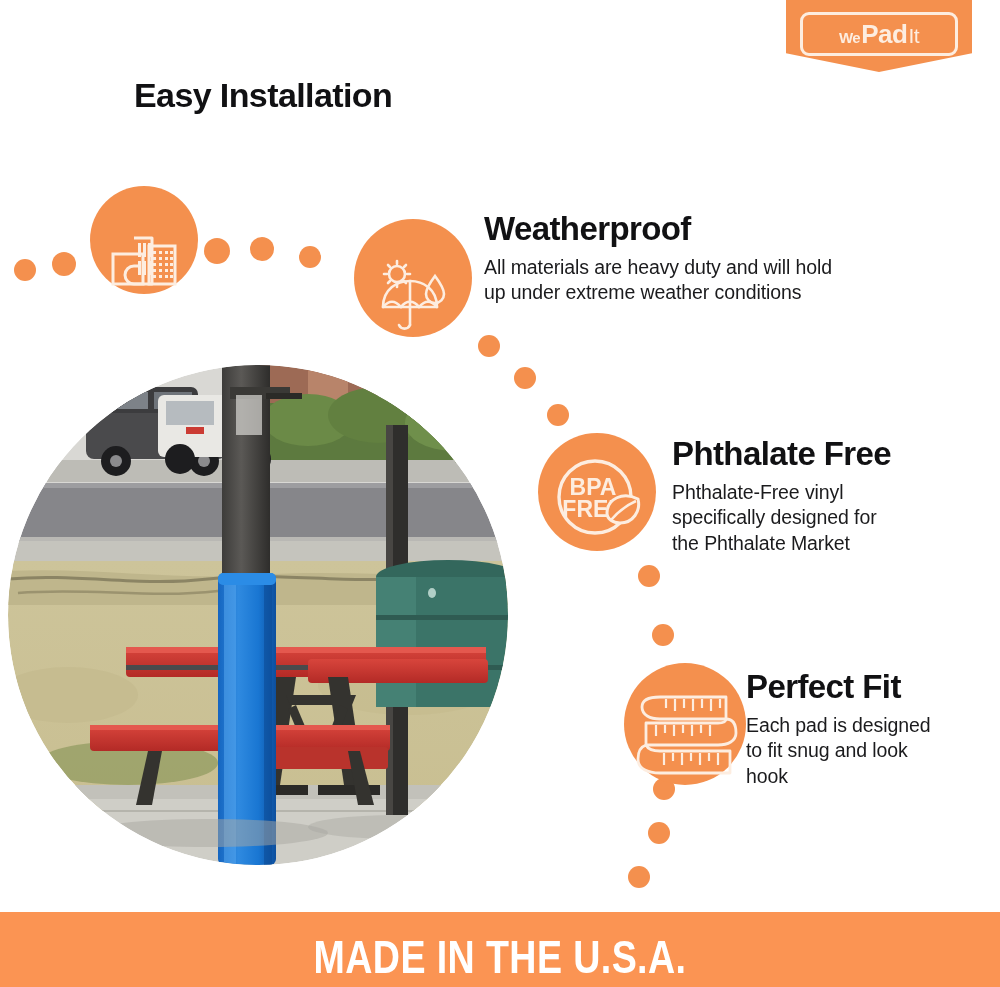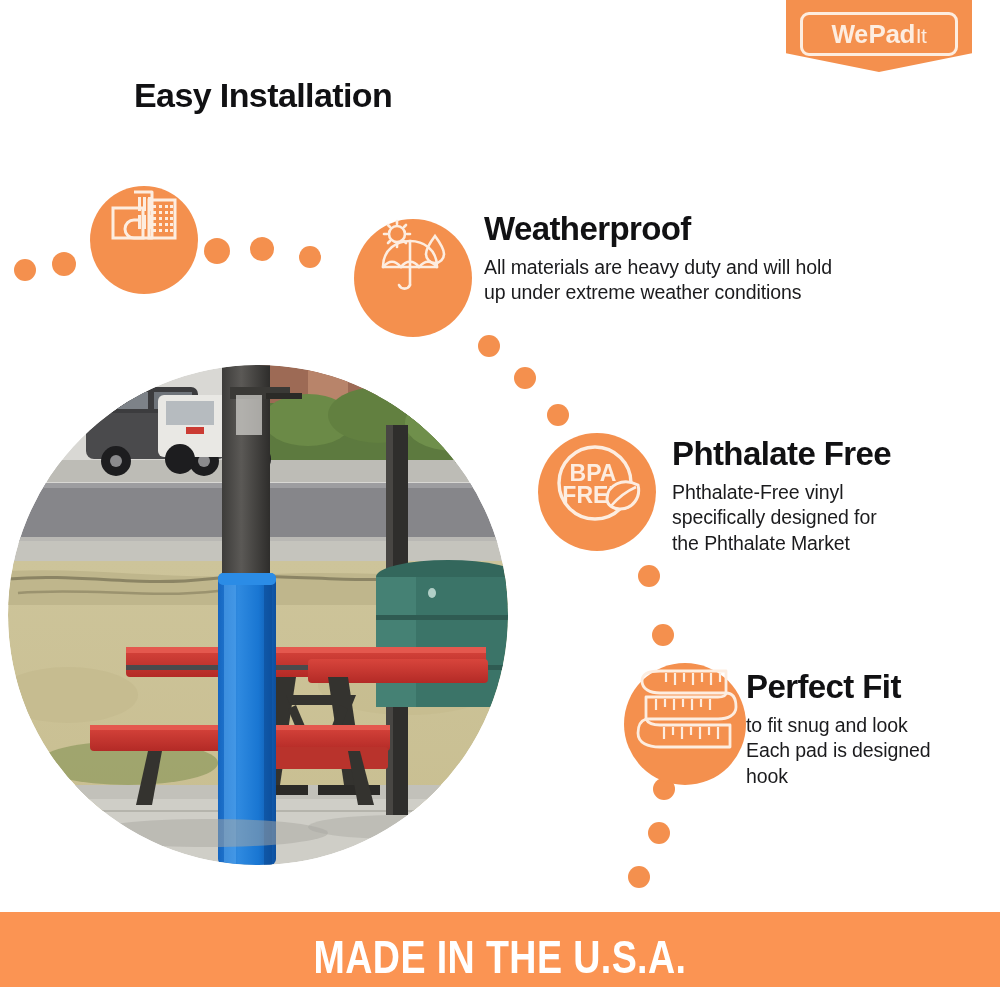--- a/index.html
+++ b/index.html
@@ -28,21 +28,21 @@
   }
   .logo-text{
     color:#FDEDE0;
     font-size:23px;
     letter-spacing:-0.5px;
     font-weight:700;
     white-space:nowrap;
     line-height:1;
     display:flex;align-items:baseline;
   }
-  .logo-text .lg-we{font-size:25px;font-weight:700;}
+  .logo-text .lg-we{font-size:15px;font-weight:700;}
   .logo-text .lg-pad{font-size:26px;font-weight:800;margin:0 1px;}
   .logo-text .lg-it{font-size:21px;font-weight:400;}
 
   
   .blk{position:absolute;}
   .h-title{
     font-size:33px;font-weight:800;color:#111113;
     letter-spacing:-0.6px;line-height:1.05;margin:0 0 8px 0;
     white-space:nowrap;
   }
@@ -57,21 +57,21 @@
   #blk-fit{left:746px;top:670px;}
 
   #blk-easy .h-title{font-size:34px;}
   #blk-phth .h-title{font-size:33px;}
   #blk-fit  .h-title{font-size:33px;}
 
   
   .icon-circle{
     position:absolute;border-radius:50%;
     background:#F4904E;
-    display:flex;align-items:flex-start;justify-content:center;
+    display:flex;align-items:flex-end;justify-content:center;
   }
   #ic-easy{left:90px;top:186px;width:108px;height:108px;}
   #ic-weather{left:354px;top:219px;width:118px;height:118px;}
   #ic-bpa{left:538px;top:433px;width:118px;height:118px;}
   #ic-fit{left:624px;top:663px;width:122px;height:122px;}
 
   .icon-circle svg{display:block;}
 
   
   .dot{position:absolute;border-radius:50%;background:#F4904E;}
@@ -221,22 +221,22 @@
       <text x="48" y="48" text-anchor="middle" fill="#FDEDE0" font-family="Liberation Sans, sans-serif" font-size="23" font-weight="700">BPA</text>
       <text x="48" y="70" text-anchor="middle" fill="#FDEDE0" font-family="Liberation Sans, sans-serif" font-size="23" font-weight="700">FREE</text>
 
       <path d="M93 52 C78 44 62 52 62 66 C62 72 68 76 75 76 C88 76 96 64 93 52 Z" fill="#F4904E" stroke="#FDEDE0" stroke-width="3"></path>
       <path d="M66 73 C72 66 82 58 91 54" fill="none" stroke="#FDEDE0" stroke-width="2.6"></path>
     </svg>
   </div>
 
   <div class="blk" id="blk-fit">
     <h2 class="h-title">Perfect Fit</h2>
+    <p class="h-sub">Each pad is designed</p>
     <p class="h-sub">to fit snug and look</p>
-    <p class="h-sub">Each pad is designed</p>
     <p class="h-sub">hook</p>
   </div>
 
   <div class="icon-circle" id="ic-fit">
     <svg width="110" height="96" viewBox="0 0 110 96" fill="none" stroke="#FDEDE0" stroke-width="2.8" stroke-linejoin="round">
 
       <path d="M12 18 C12 10 20 8 30 8 H96 V30 H30 C20 30 12 26 12 18 Z"></path>
       <g stroke-width="2.2">
         <line x1="36" y1="10" x2="36" y2="19"></line>
           <line x1="45" y1="10" x2="45" y2="22"></line>

